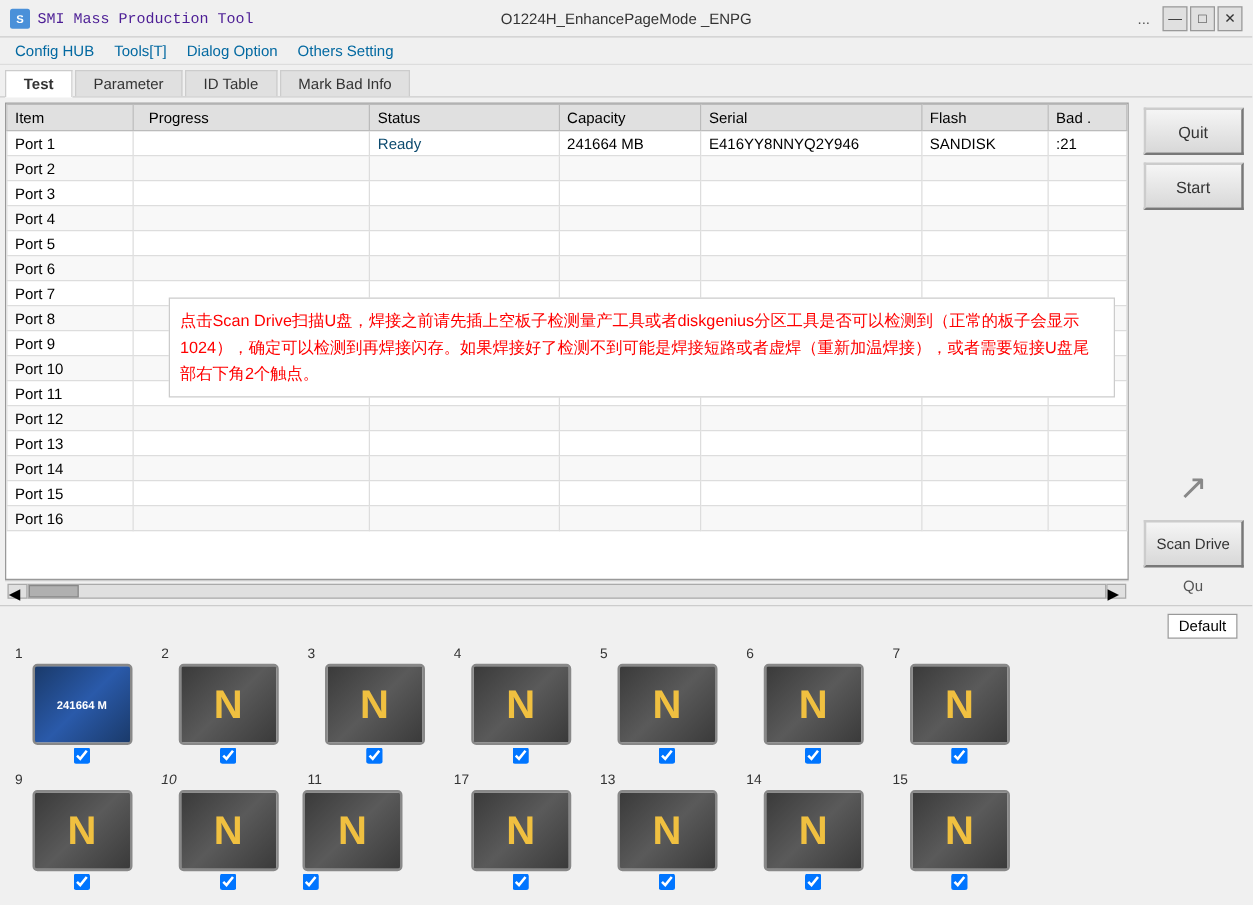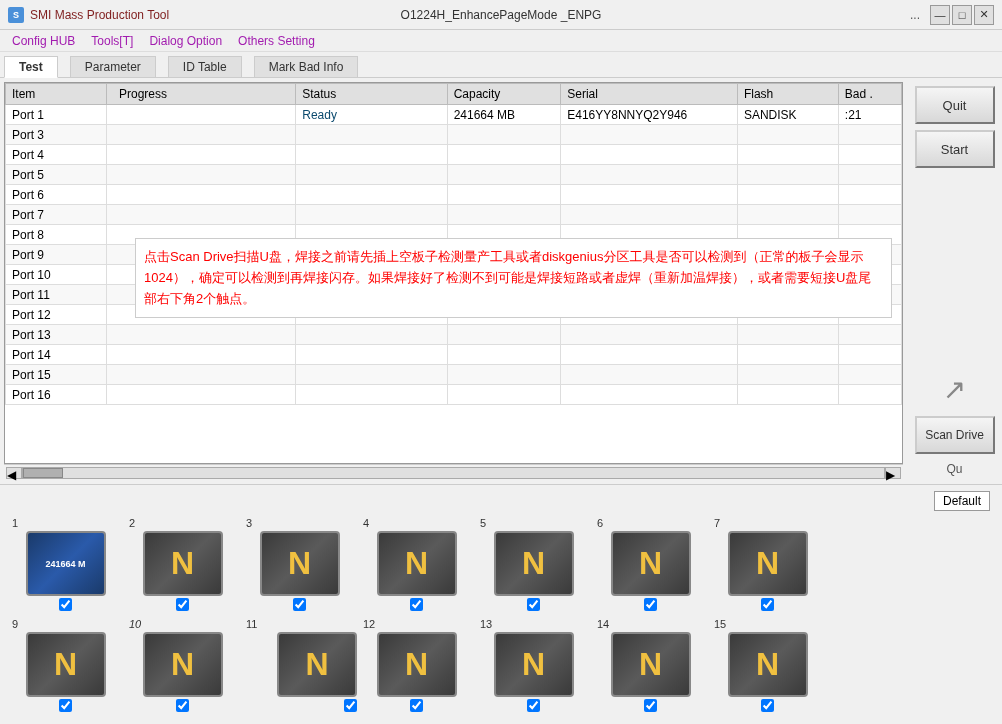--- a/index.html
+++ b/index.html
@@ -31,22 +31,23 @@
       margin-right: 6px;
       display: flex;
       align-items: center;
       justify-content: center;
       color: white;
       font-size: 9px;
       font-weight: bold;
     }
     .title-text {
       font-size: 12px;
-      color: #7f1d1d;
+      color: #4c1d95;
       flex: 1;
+      font-family: Liberation Mono, monospace;
     }
     .title-center {
       position: absolute;
       left: 50%;
       transform: translateX(-50%);
       font-size: 12px;
       color: #333;
     }
     .title-buttons {
       display: flex;
@@ -73,41 +74,41 @@
       background: #f0f0f0;
       display: flex;
       align-items: center;
       padding: 0 4px;
       border-bottom: 1px solid #ddd;
     }
     .menu-item {
       padding: 2px 8px;
       font-size: 12px;
       cursor: pointer;
-      color: #a21caf;
+      color: #0369a1;
     }
 
     
     .tab-bar {
       height: 26px;
       background: #f0f0f0;
       display: flex;
       align-items: flex-end;
       padding: 0 4px;
       border-bottom: 1px solid #ccc;
     }
     .tab {
       padding: 3px 14px;
       border: 1px solid #ccc;
       border-bottom: none;
       font-size: 12px;
       cursor: pointer;
       background: #e0e0e0;
       color: #333;
-      margin-right: 12px;
+      margin-right: 2px;
     }
     .tab.active {
       background: #ffffff;
       border-bottom: 1px solid #fff;
       margin-bottom: -1px;
       font-weight: bold;
     }
 
     
     .left-panel {
@@ -310,20 +311,29 @@
         <tr>
               <td>Port 1</td>
               <td class="progress-cell"></td>
               <td class="status-ready">Ready</td>
               <td>241664 MB</td>
               <td>E416YY8NNYQ2Y946</td>
               <td>SANDISK</td>
               <td>:21</td>
             </tr>
             <tr>
+              <td>Port 2</td>
+              <td class="progress-cell"></td>
+              <td></td>
+              <td></td>
+              <td></td>
+              <td></td>
+              <td></td>
+            </tr>
+            <tr>
               <td>Port 3</td>
               <td class="progress-cell"></td>
               <td></td>
               <td></td>
               <td></td>
               <td></td>
               <td></td>
             </tr>
             <tr>
               <td>Port 4</td>
@@ -536,29 +546,29 @@
         </div>
         <div style="margin-top: 2px;"><input type="checkbox" checked="" style=""></div>
       </div>
       <div style="display: flex; flex-direction: column; align-items: center; width: 115px;">
         <div style="font-size: 11px; color: rgb(51, 51, 51); align-self: flex-start; margin-left: 4px; margin-bottom: 2px; font-style: italic;">10</div>
         <div style="width: 80px; height: 65px; border: 2px solid rgb(136, 136, 136); border-radius: 4px; display: flex; align-items: center; justify-content: center; position: relative; cursor: pointer; background: linear-gradient(135deg, rgb(58, 58, 58) 0%, rgb(90, 90, 90) 50%, rgb(58, 58, 58) 100%);">
           <span style="font-size: 32px; font-weight: bold; color: rgb(240, 192, 64); font-family: Arial, sans-serif;">N</span>
         </div>
         <div style="margin-top: 2px;"><input type="checkbox" checked="" style=""></div>
       </div>
-      <div style="display: flex; flex-direction: column; align-items: flex-end; width: 115px;">
+      <div style="display: flex; flex-direction: column; align-items: flex-start; width: 115px;">
         <div style="font-size: 11px; color: rgb(51, 51, 51); align-self: flex-start; margin-left: 4px; margin-bottom: 2px;">11</div>
         <div style="width: 80px; height: 65px; border: 2px solid rgb(136, 136, 136); border-radius: 4px; display: flex; align-items: center; justify-content: center; position: relative; cursor: pointer; background: linear-gradient(135deg, rgb(58, 58, 58) 0%, rgb(90, 90, 90) 50%, rgb(58, 58, 58) 100%);">
           <span style="font-size: 32px; font-weight: bold; color: rgb(240, 192, 64); font-family: Arial, sans-serif;">N</span>
         </div>
         <div style="margin-top: 2px;"><input type="checkbox" checked="" style=""></div>
       </div>
       <div style="display: flex; flex-direction: column; align-items: center; width: 115px;">
-        <div style="font-size: 11px; color: rgb(51, 51, 51); align-self: flex-start; margin-left: 4px; margin-bottom: 2px;">12</div>
+        <div style="font-size: 11px; color: rgb(51, 51, 51); align-self: flex-start; margin-left: 4px; margin-bottom: 2px;">17</div>
         <div style="width: 80px; height: 65px; border: 2px solid rgb(136, 136, 136); border-radius: 4px; display: flex; align-items: center; justify-content: center; position: relative; cursor: pointer; background: linear-gradient(135deg, rgb(58, 58, 58) 0%, rgb(90, 90, 90) 50%, rgb(58, 58, 58) 100%);">
           <span style="font-size: 32px; font-weight: bold; color: rgb(240, 192, 64); font-family: Arial, sans-serif;">N</span>
         </div>
         <div style="margin-top: 2px;"><input type="checkbox" checked="" style=""></div>
       </div>
       <div style="display: flex; flex-direction: column; align-items: center; width: 115px;">
         <div style="font-size: 11px; color: rgb(51, 51, 51); align-self: flex-start; margin-left: 4px; margin-bottom: 2px;">13</div>
         <div style="width: 80px; height: 65px; border: 2px solid rgb(136, 136, 136); border-radius: 4px; display: flex; align-items: center; justify-content: center; position: relative; cursor: pointer; background: linear-gradient(135deg, rgb(58, 58, 58) 0%, rgb(90, 90, 90) 50%, rgb(58, 58, 58) 100%);">
           <span style="font-size: 32px; font-weight: bold; color: rgb(240, 192, 64); font-family: Arial, sans-serif;">N</span>
         </div>

